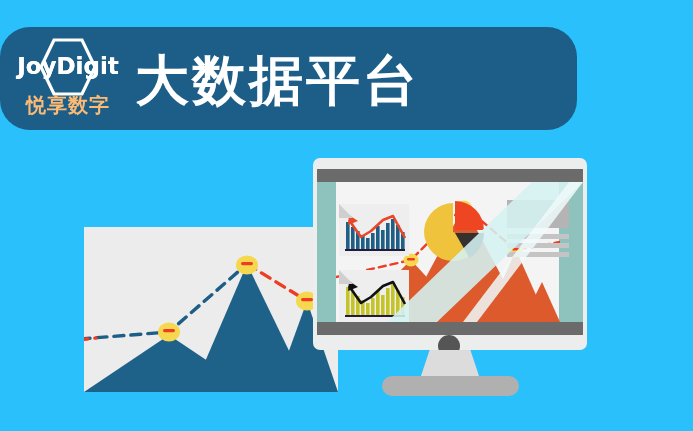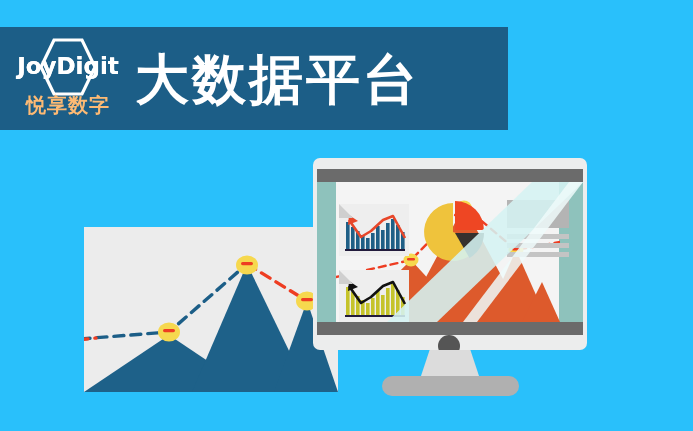--- a/index.html
+++ b/index.html
@@ -6,22 +6,23 @@
   body{
     width:693px;height:431px;
     background:#29c0fb;
     font-family:"Liberation Sans","DejaVu Sans",sans-serif;
     overflow:hidden;
   }
   .stage{position:relative;width:693px;height:431px;background:#29c0fb;overflow:hidden;}
 
   
   .banner{
-    position:absolute;left:0;top:27px;width:508px;height:103px;
+    position:absolute;left:0;top:27px;width:577px;height:103px;
     background:#1c5e87;
+    border-radius:30px;
   }
   .logo-block{
     position:absolute;left:12px;top:8px;width:112px;height:88px;
   }
   .logo-hex{position:absolute;left:26px;top:2px;width:60px;height:60px;}
   .logo-word{
     position:absolute;left:0;top:18px;width:112px;
     text-align:center;
     color:#ffffff;
     font-size:23px;
@@ -39,21 +40,21 @@
     letter-spacing:1px;
     font-family:"DejaVu Sans",sans-serif;
   }
   .banner-title{
     position:absolute;left:135px;top:22px;
     color:#ffffff;
     font-size:54px;
     font-weight:bold;
     letter-spacing:3px;
     line-height:62px;
-    font-family:Liberation Serif, serif;
+    font-family:Liberation Sans, sans-serif;
   }
 
   
   .left-panel{
     position:absolute;left:84px;top:227px;width:254px;height:165px;
     background:#ececec;
   }
   .left-panel svg{display:block;}
 
   

